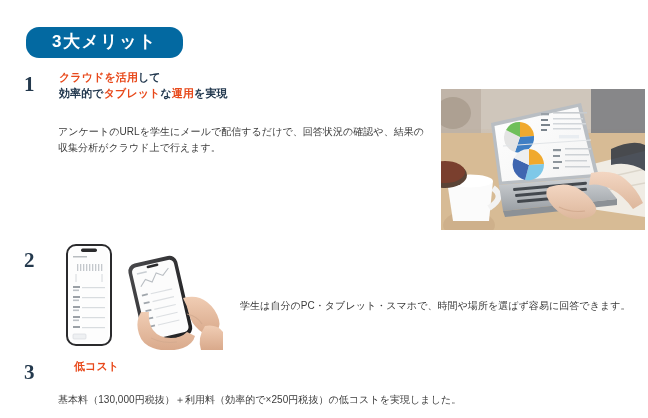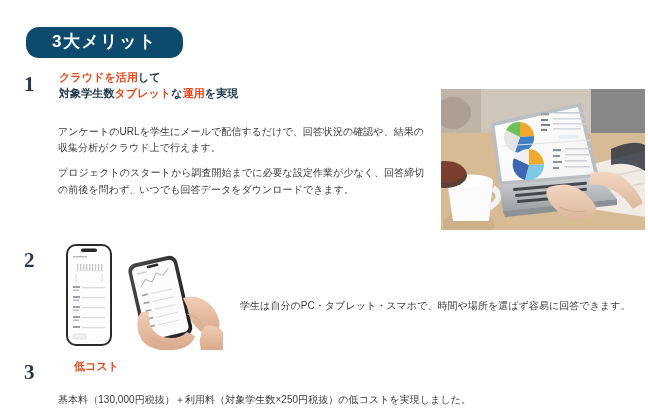--- a/index.html
+++ b/index.html
@@ -23,21 +23,21 @@
   }
 
   
   .badge-wrap {
     position: absolute;
     left: 26px;
     top: 27px;
   }
   .badge {
     display: inline-block;
-    background: #0c4a6e;
+    background: #0369a1;
     color: #ffffff;
     font-size: 17px;
     font-weight: bold;
     letter-spacing: 1.5px;
     padding: 5px 26px 6px 26px;
     border-radius: 13px;
     line-height: 1.15;
     white-space: nowrap;
   }
 
@@ -124,27 +124,26 @@
 
   <div class="section" id="sec1">
 
     <div class="num">1</div>
 
     <div class="heading">
       <div>
         <span class="o">クラウドを活用</span><span class="n">して</span>
       </div>
       <div>
-        <span class="n">対象学生数</span><span class="o">タブレット</span><span class="n">な</span><span class="o">運用</span><span class="n">を実現</span>
+        <span class="n">効率的で</span><span class="o">タブレット</span><span class="n">な</span><span class="o">運用</span><span class="n">を実現</span>
       </div>
     </div>
 
     <div class="body-text">
       <p>アンケートのURLを学生にメールで配信するだけで、回答状況の確認や、結果の収集分析がクラウド上で行えます。</p>
-      <p>プロジェクトのスタートから調査開始までに必要な設定作業が少なく、回答締切の前後を問わず、いつでも回答データをダウンロードできます。</p>
     </div>
 
     <div class="photo-laptop">
       <svg width="204" height="141" viewBox="0 0 204 141" xmlns="http://www.w3.org/2000/svg">
         <defs>
           <linearGradient id="bgBlur" x1="0" y1="0" x2="0" y2="1">
             <stop offset="0%" stop-color="#d8cfc4"></stop>
             <stop offset="42%" stop-color="#c9bdaf"></stop>
             <stop offset="43%" stop-color="#cdb494"></stop>
             <stop offset="100%" stop-color="#d9c3a2"></stop>
@@ -336,17 +335,17 @@
 
     <div class="num">3</div>
 
     <div class="heading">
       <div>
         <span class="o">低コスト</span>
       </div>
     </div>
 
     <div class="body-text">
-      <p>基本料（130,000円税抜）＋利用料（対象学生数×250円税抜）の低コストを実現しました。</p>
+      <p>基本料（130,000円税抜）＋利用料（効率的で×250円税抜）の低コストを実現しました。</p>
     </div>
   </div>
 
 </div>
 
 </body></html>

